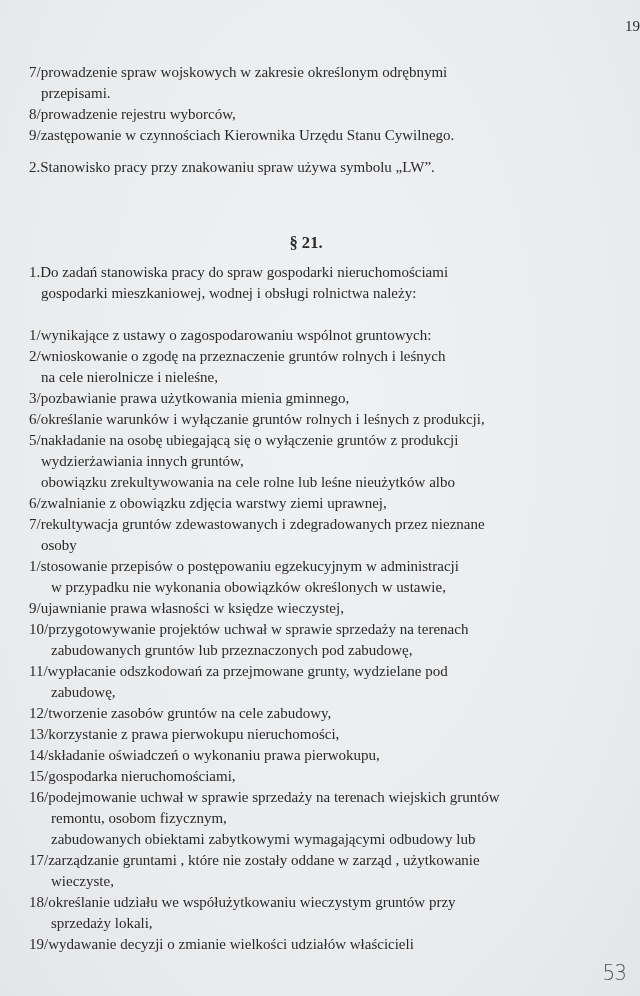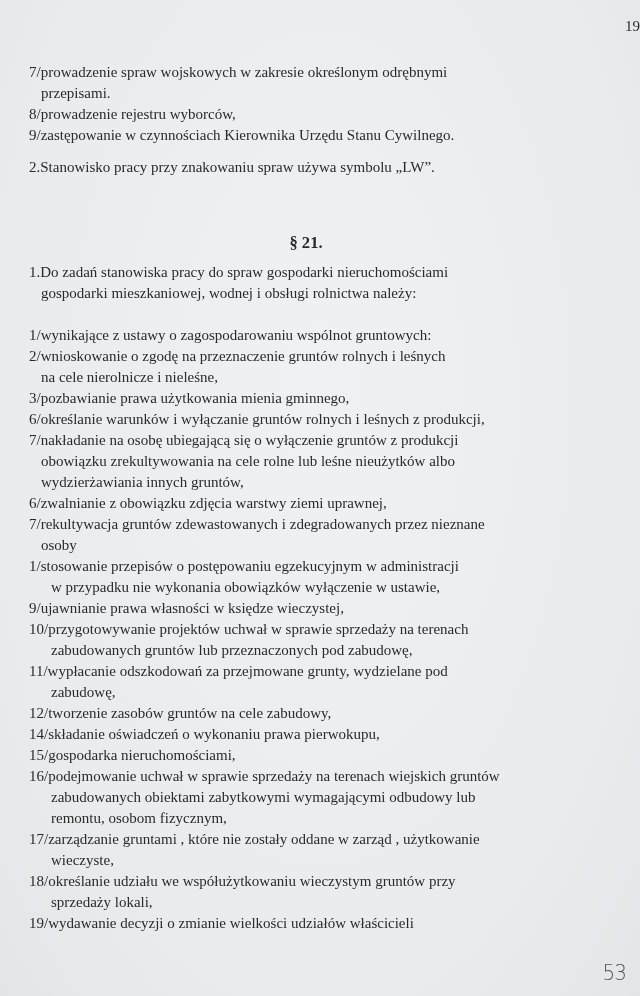--- a/index.html
+++ b/index.html
@@ -73,59 +73,62 @@
         <div class="line">2/wnioskowanie o zgodę na przeznaczenie gruntów rolnych i leśnych</div>
         <div class="line ind1">na cele nierolnicze i nieleśne,</div>
       </div>
       <div>
         <div class="line">3/pozbawianie prawa użytkowania mienia gminnego,</div>
       </div>
       <div>
         <div class="line">6/określanie warunków i wyłączanie gruntów rolnych i leśnych z produkcji,</div>
       </div>
       <div>
-        <div class="line">7/nakładanie na osobę ubiegającą się o wyłączenie gruntów z produkcji</div>
+        <div class="line">5/nakładanie na osobę ubiegającą się o wyłączenie gruntów z produkcji</div>
+        <div class="line ind1">wydzierżawiania innych gruntów,</div>
         <div class="line ind1">obowiązku zrekultywowania  na cele rolne lub leśne nieużytków  albo</div>
-        <div class="line ind1">wydzierżawiania innych gruntów,</div>
       </div>
       <div>
         <div class="line">6/zwalnianie z obowiązku zdjęcia warstwy ziemi uprawnej,</div>
       </div>
       <div>
         <div class="line">7/rekultywacja gruntów zdewastowanych i zdegradowanych przez nieznane</div>
         <div class="line ind1">osoby</div>
       </div>
       <div>
         <div class="line">1/stosowanie przepisów o postępowaniu egzekucyjnym w administracji</div>
-        <div class="line ind2">w przypadku nie wykonania obowiązków wyłączenie w ustawie,</div>
+        <div class="line ind2">w przypadku nie wykonania obowiązków określonych w ustawie,</div>
       </div>
       <div>
         <div class="line">9/ujawnianie prawa własności w księdze wieczystej,</div>
       </div>
       <div>
         <div class="line">10/przygotowywanie projektów uchwał w sprawie sprzedaży na terenach</div>
         <div class="line ind2">zabudowanych gruntów lub przeznaczonych pod zabudowę,</div>
       </div>
       <div>
         <div class="line">11/wypłacanie odszkodowań za przejmowane grunty, wydzielane pod</div>
         <div class="line ind2">zabudowę,</div>
       </div>
       <div>
         <div class="line">12/tworzenie zasobów gruntów na cele zabudowy,</div>
       </div>
       <div>
+        <div class="line">13/korzystanie z prawa pierwokupu nieruchomości,</div>
+      </div>
+      <div>
         <div class="line">14/składanie oświadczeń o wykonaniu prawa pierwokupu,</div>
       </div>
       <div>
         <div class="line">15/gospodarka nieruchomościami,</div>
       </div>
       <div>
         <div class="line">16/podejmowanie uchwał w sprawie sprzedaży na terenach wiejskich gruntów</div>
+        <div class="line ind2">remontu, osobom fizycznym,</div>
         <div class="line ind2">zabudowanych obiektami zabytkowymi wymagającymi odbudowy lub</div>
-        <div class="line ind2">remontu, osobom fizycznym,</div>
       </div>
       <div>
         <div class="line">17/zarządzanie gruntami , które nie zostały oddane w zarząd , użytkowanie</div>
         <div class="line ind2">wieczyste,</div>
       </div>
       <div>
         <div class="line">18/określanie udziału we współużytkowaniu wieczystym gruntów przy</div>
         <div class="line ind2">sprzedaży lokali,</div>
       </div>
       <div>

